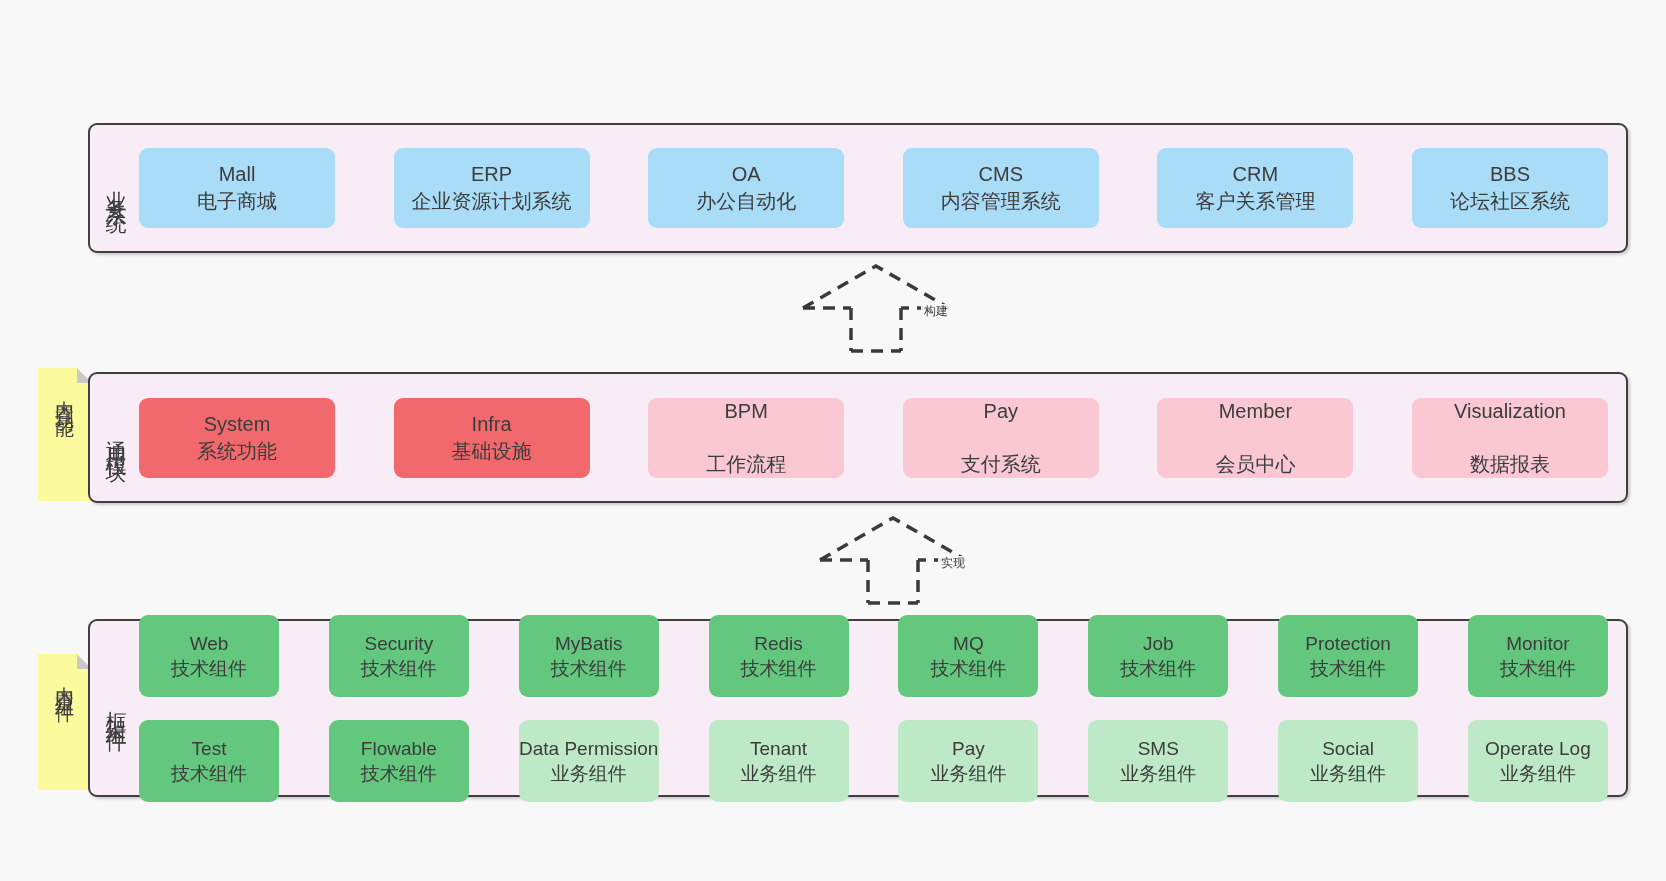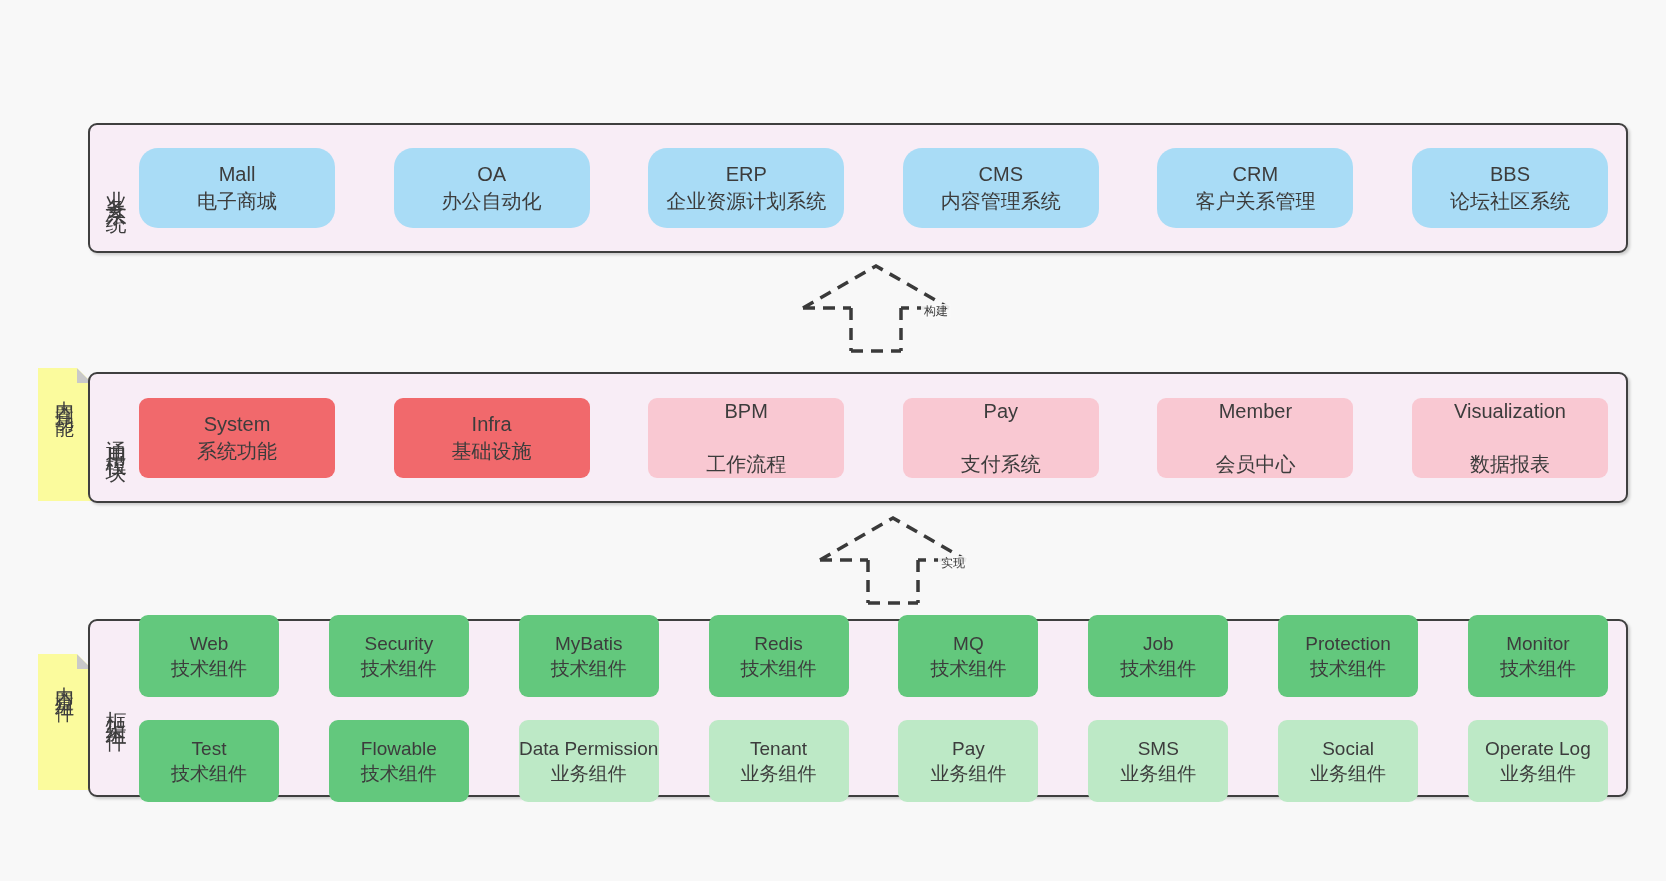--- a/index.html
+++ b/index.html
@@ -54,21 +54,21 @@
   .boxes-area{display:flex;justify-content:space-between;align-items:center;}
 
   
   .box{
     border-radius:9px;display:flex;flex-direction:column;justify-content:center;
     align-items:center;text-align:center;font-size:20px;line-height:27px;color:var(--text);
   }
   .l1 .box,.l2 .box{width:196px;height:80px;}
   .l3 .box{width:140px;height:82px;font-size:19px;line-height:25px;}
   .box-title{white-space:normal;}
-  .blue{background:var(--blue);border-radius:19px;}
+  .blue{background:var(--blue);}
   .red{background:var(--red);}
   .pink{background:var(--pink);justify-content:space-between;}
   .green{background:var(--green);}
   .lightgreen{background:var(--lightgreen);text-align:center;}
 
   
   .arrow{position:absolute;width:150px;height:92px;z-index:2;}
   .a1{left:801px;top:262px;}
   .a2{left:818px;top:514px;}
   .arrow svg{position:absolute;inset:0;overflow:visible;}
@@ -95,26 +95,26 @@
 
   <div class="layer l1">
     <div class="layer-label">业务系统</div>
     <div class="layer-body">
       <div class="boxes-area">
           <div class="box blue">
             <div class="box-title">Mall</div>
             <div class="box-sub">电子商城</div>
           </div>
           <div class="box blue">
+            <div class="box-title">ERP</div>
+            <div class="box-sub">企业资源计划系统</div>
+          </div>
+          <div class="box blue">
             <div class="box-title">OA</div>
             <div class="box-sub">办公自动化</div>
-          </div>
-          <div class="box blue">
-            <div class="box-title">ERP</div>
-            <div class="box-sub">企业资源计划系统</div>
           </div>
           <div class="box blue">
             <div class="box-title">CMS</div>
             <div class="box-sub">内容管理系统</div>
           </div>
           <div class="box blue">
             <div class="box-title">CRM</div>
             <div class="box-sub">客户关系管理</div>
           </div>
           <div class="box blue">

